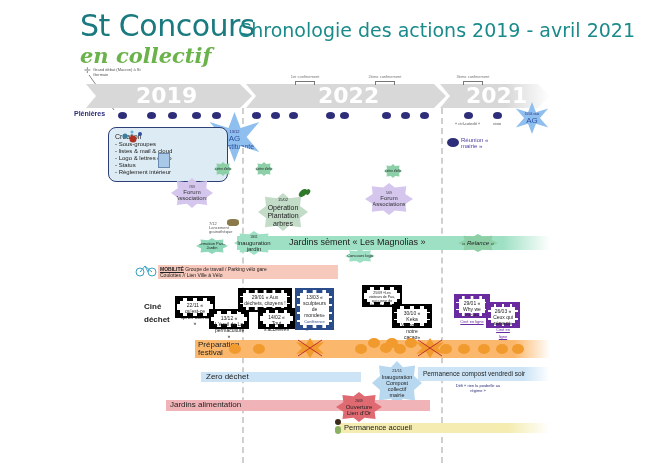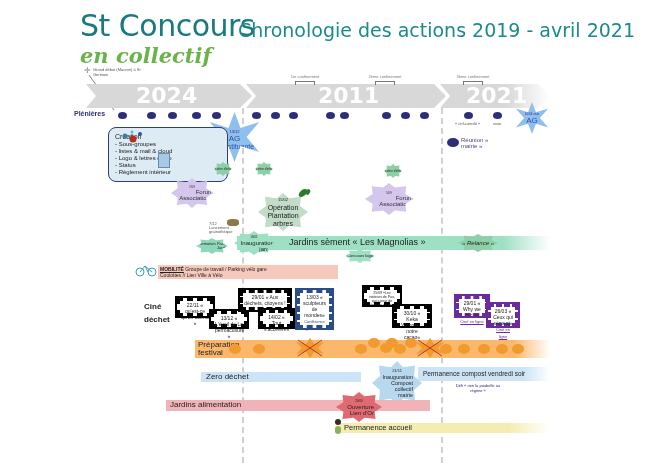--- a/index.html
+++ b/index.html
@@ -12,21 +12,21 @@
 .arrowband{top:84px;height:24px;background:#d8d8d8;clip-path:polygon(0 0,calc(100% - 12px) 0,100% 50%,calc(100% - 12px) 100%,0 100%,10px 50%)}
 .year{font-size:22px;font-weight:bold;color:#fff;top:83px;font-family:"DejaVu Sans",sans-serif}
 .vline{width:0;border-left:2px dashed #d0d0d0}
 .conf{font-size:4px;color:#777;text-align:center;width:40px}
 .conf .br{border-top:1px solid #777;margin:2px auto 0;width:20px;height:4px;border-left:1px solid #777;border-right:1px solid #777}
 .dot{width:9px;height:7px;border-radius:50%;background:#2d2d7a;top:112px}
 .small{font-size:4px;color:#555}
 .box-creation{left:108px;top:127px;width:120px;height:55px;background:#dcebf4;border:1.5px solid #2c3f77;border-radius:8px;padding:5px 6px;font-size:6px;color:#222;line-height:7px}
 .star{clip-path:polygon(50% 0,61% 32%,95% 20%,72% 50%,95% 80%,61% 68%,50% 100%,39% 68%,5% 80%,28% 50%,5% 20%,39% 32%)}
 .blob{clip-path:polygon(50% 0,62% 14%,86% 10%,84% 34%,100% 50%,84% 66%,86% 90%,62% 86%,50% 100%,38% 86%,14% 90%,16% 66%,0 50%,16% 34%,14% 10%,38% 14%)}
-.txtc{display:flex;flex-direction:column;align-items:center;justify-content:center;text-align:right}
+.txtc{display:flex;flex-direction:column;align-items:center;justify-content:center;text-align:center}
 .film{background:#fff;border:3px dashed #000;outline:2px solid #000;font-size:5px;text-align:center;padding:1px;line-height:6px}
 .film.blue{border-color:#2a4c8a;outline-color:#2a4c8a;background:#fff}
 .film.purple{border-color:#6a2aa0;outline-color:#6a2aa0}
 .orange-dot{width:12px;height:10px;border-radius:50%;background:#f19a2e;top:344px}
 </style>
 </head>
 <body>
 
 <div class="abs" id="title-main">St Concours</div>
 <div class="abs" id="title-sub">Chronologie des actions  2019 - avril 2021</div>
@@ -34,22 +34,22 @@
 
 <div class="abs" style="left:84px;top:66px;font-size:8px;color:#888">✛</div>
 <div class="abs small" style="left:93px;top:67px;width:50px;line-height:5px">Grand débat (Macron) à St Germain</div>
 <svg class="abs" style="left:88px;top:74px" width="30" height="40">
     <line x1="1" y1="1" x2="26" y2="36" stroke="#666" stroke-width="0.8"></line>
   </svg>
 
 <div class="abs arrowband" style="left:86px;width:166px"></div>
 <div class="abs arrowband" style="left:246px;width:200px"></div>
 <div class="abs arrowband" style="left:440px;width:110px;background:linear-gradient(90deg,#d8d8d8 60%,#fff)"></div>
-<div class="abs year" style="left:136px">2024</div>
-<div class="abs year" style="left:318px">2011</div>
+<div class="abs year" style="left:136px">2019</div>
+<div class="abs year" style="left:318px">2022</div>
 <div class="abs year" style="left:466px">2021</div>
 
 <div class="abs conf" style="left:285px;top:74px"><span>1er confinement</span><div class="br"></div></div>
 <div class="abs conf" style="left:365px;top:74px"><span>2ème confinement</span><div class="br"></div></div>
 <div class="abs conf" style="left:453px;top:74px"><span>3ème confinement</span><div class="br"></div></div>
 
 <div class="abs vline" style="left:242px;top:108px;height:355px"></div>
 <div class="abs vline" style="left:441px;top:108px;height:355px"></div>
 
 <div class="abs" style="left:74px;top:110px;font-size:7px;font-weight:bold;color:#2d2d7a">Plénières</div>

